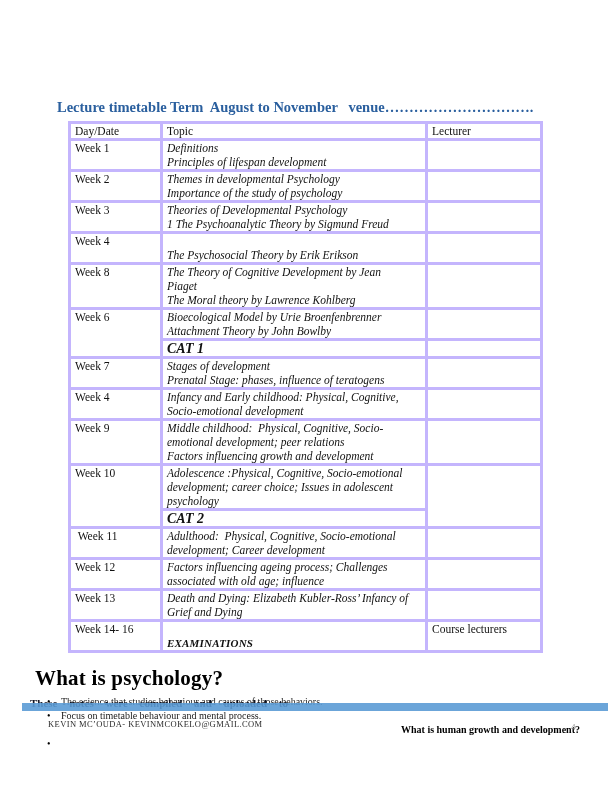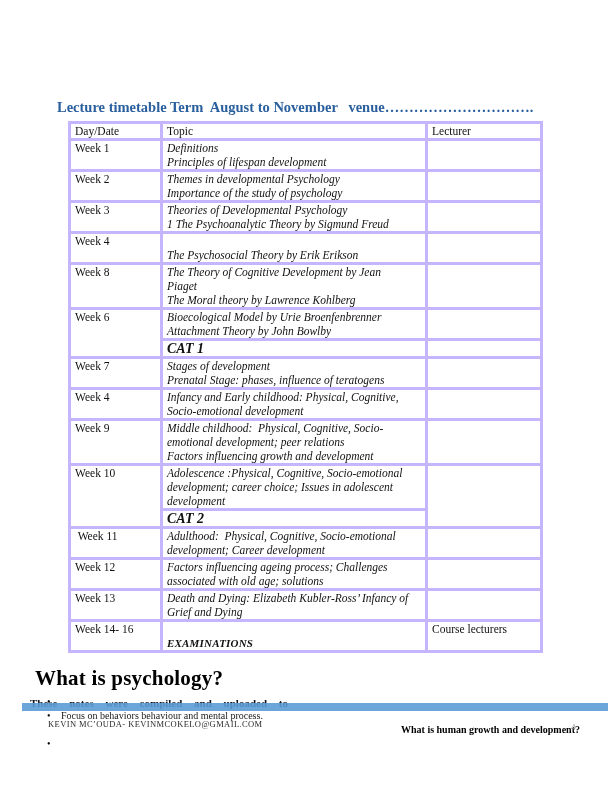--- a/index.html
+++ b/index.html
@@ -169,42 +169,42 @@
               <div class="topic-line">emotional development; peer relations</div>
               <div class="topic-line">Factors influencing growth and development</div>
             </td>
             <td class="col-lect">&nbsp;</td>
           </tr>
           <tr>
             <td class="col-day" rowspan="2">Week 10</td>
             <td class="col-topic">
               <div class="topic-line">Adolescence :Physical, Cognitive, Socio-emotional</div>
               <div class="topic-line">development; career choice; Issues in adolescent</div>
-              <div class="topic-line">development</div>
+              <div class="topic-line">psychology</div>
             </td>
             <td class="col-lect" rowspan="2">&nbsp;</td>
           </tr>
           <tr>
             <td class="col-topic cat-cell">
               <div class="topic-line bold">CAT 2</div>
             </td>
           </tr>
           <tr>
             <td class="col-day"> Week 11</td>
             <td class="col-topic">
               <div class="topic-line">Adulthood:  Physical, Cognitive, Socio-emotional</div>
               <div class="topic-line">development; Career development</div>
             </td>
             <td class="col-lect">&nbsp;</td>
           </tr>
           <tr>
             <td class="col-day">Week 12</td>
             <td class="col-topic">
               <div class="topic-line">Factors influencing ageing process; Challenges</div>
-              <div class="topic-line">associated with old age; solutions</div>
+              <div class="topic-line">associated with old age; influence</div>
             </td>
             <td class="col-lect">&nbsp;</td>
           </tr>
           <tr>
             <td class="col-day">Week 13</td>
             <td class="col-topic">
               <div class="topic-line">Death and Dying: Elizabeth Kubler-Ross’ Infancy of</div>
               <div class="topic-line">Grief and Dying</div>
             </td>
             <td class="col-lect">&nbsp;</td>
@@ -219,24 +219,25 @@
           </tr>
         </tbody>
     </table>
   </div>
 
   <div class="psych-section">
     <h1 class="psych-heading">What is psychology?</h1>
     <div id="bullets1">
         <div class="bullet-row">
           <span class="bullet-marker">•</span>
+          <span class="bullet-text">The science that studies behaviour and causes of those behaviors.</span>
         </div>
         <div class="bullet-row">
           <span class="bullet-marker">•</span>
-          <span class="bullet-text">Focus on behaviors behaviour and mental process.</span>
+          <span class="bullet-text">Focus on timetable behaviour and mental process.</span>
         </div>
       </div>
     <div class="sub-heading">What is human growth and development?</div>
     <div id="bullets2">
         <div class="bullet-row">
           <span class="bullet-marker">•</span>
         </div>
       </div>
   </div>
 

